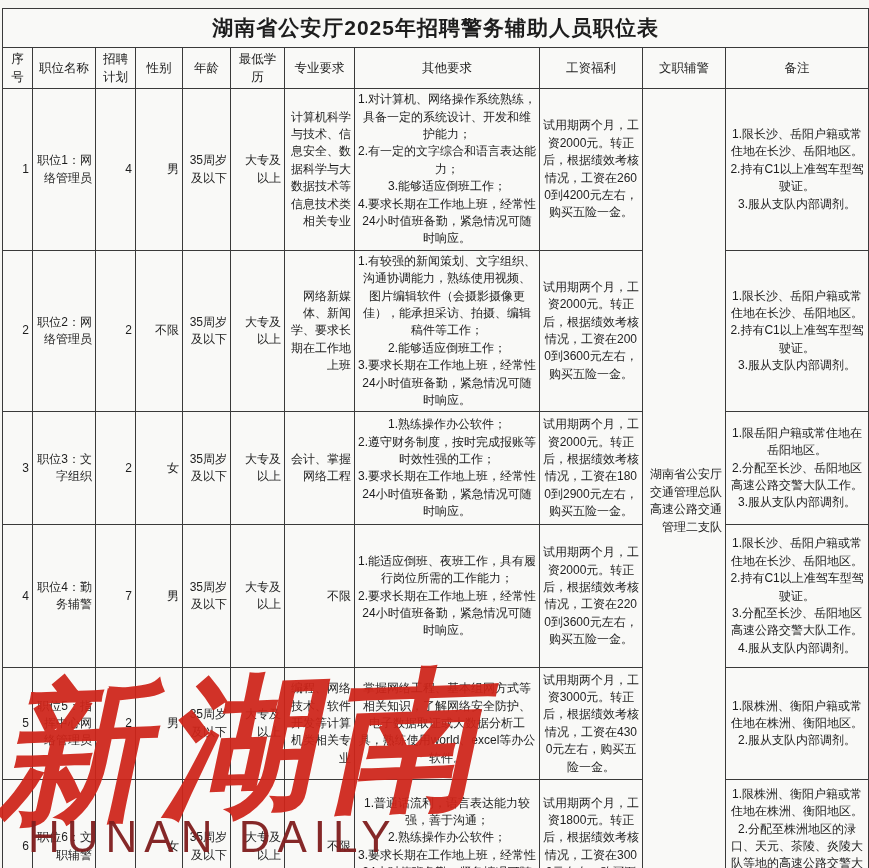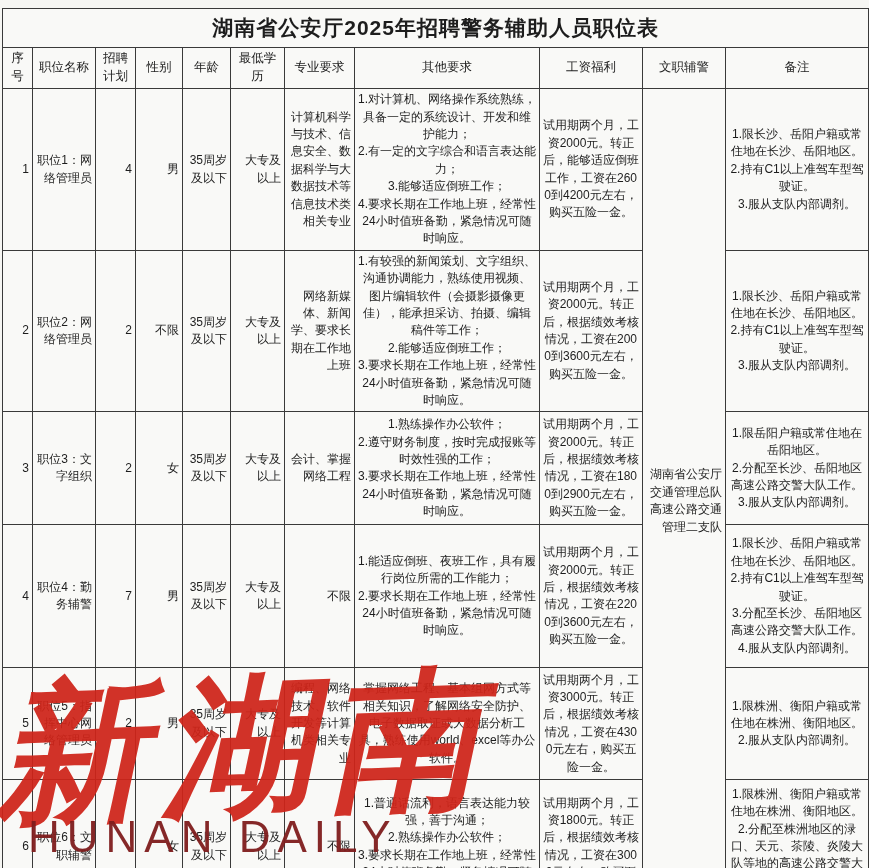--- a/index.html
+++ b/index.html
@@ -66,21 +66,21 @@
       <col style="width:103px">
     <col style="width:83px">
       <col style="width:143px">
   </colgroup>
 
   <tbody>
       <tr>
     <td class="title-cell" colspan="11">湖南省公安厅2025年招聘警务辅助人员职位表</td>
   </tr>
 
-  <tr style="height:40px;font-family:Liberation Mono, monospace;">
+  <tr style="height:40px;">
     <th>序号</th>
     <th>职位名称</th>
     <th>招聘计划</th>
     <th>性别</th>
     <th>年龄</th>
     <th>最低学历</th>
     <th>专业要求</th>
     <th>其他要求</th>
     <th>工资福利</th>
     <th>文职辅警</th>
@@ -92,21 +92,21 @@
     <td class="center">职位1：网络管理员</td>
     <td class="center">4</td>
     <td class="center">男</td>
     <td class="center">35周岁及以下</td>
     <td class="center">大专及以上</td>
     <td class="center">计算机科学与技术、信息安全、数据科学与大数据技术等信息技术类相关专业</td>
     <td class="left pre">1.对计算机、网络操作系统熟练，具备一定的系统设计、开发和维护能力；
 2.有一定的文字综合和语言表达能力；
 3.能够适应倒班工作；
 4.要求长期在工作地上班，经常性24小时值班备勤，紧急情况可随时响应。</td>
-    <td class="left">试用期两个月，工资2000元。转正后，能够适应倒班工作，工资在2600到4200元左右，购买五险一金。</td>
+    <td class="left">试用期两个月，工资2000元。转正后，根据绩效考核情况，工资在2600到4200元左右，购买五险一金。</td>
     <td class="center" rowspan="6">湖南省公安厅交通管理总队高速公路交通管理二支队</td>
     <td class="left pre">1.限长沙、岳阳户籍或常住地在长沙、岳阳地区。
 2.持有C1以上准驾车型驾驶证。
 3.服从支队内部调剂。</td>
   </tr>
 
   <tr style="height:138px;">
     <td class="center">2</td>
     <td class="center">职位2：网络管理员</td>
     <td class="center">2</td>

